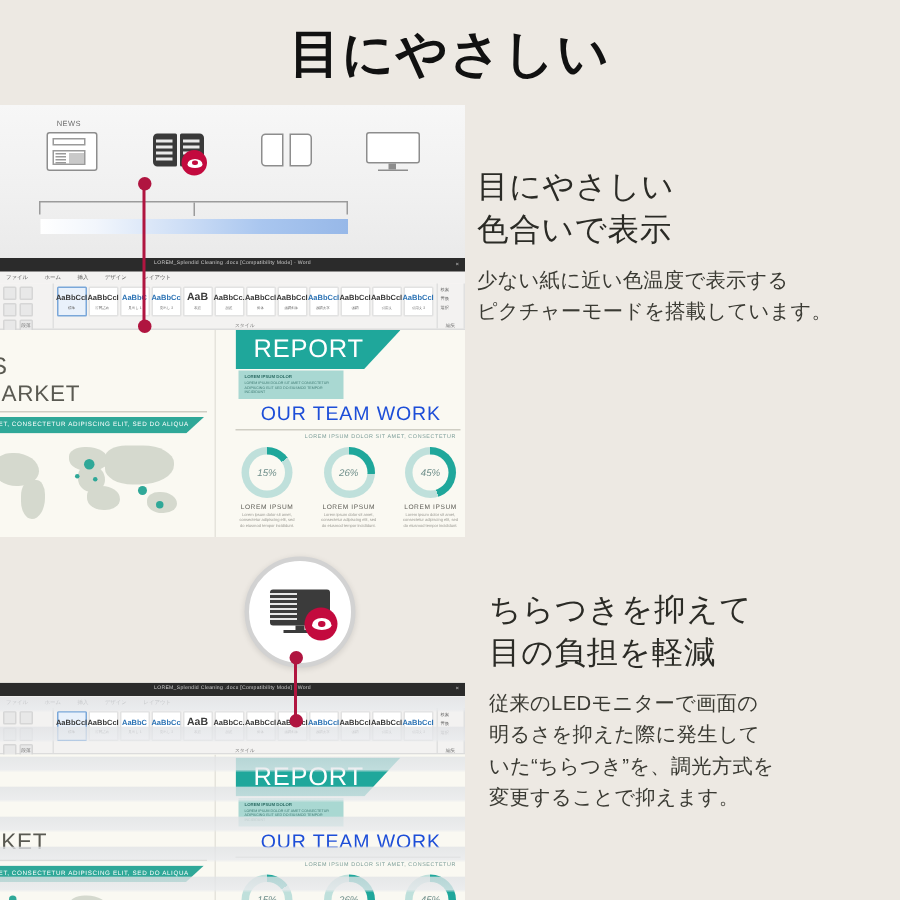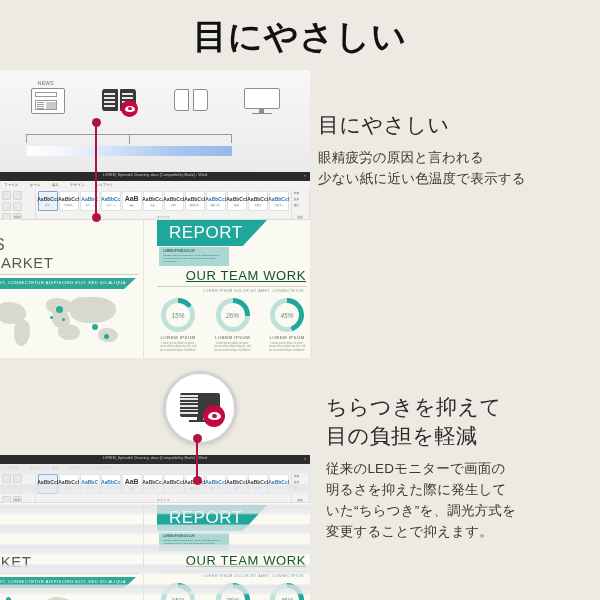--- a/index.html
+++ b/index.html
@@ -125,21 +125,21 @@
   .worldmap{position:absolute;left:-8px;top:74px;width:150px;height:60px;}
   .mapblob{position:absolute;background:#D5D9CE;border-radius:40% 55% 45% 50%;}
   .dot-t{position:absolute;border-radius:50%;background:#2FA898;}
 
   .report-banner{position:absolute;left:12px;top:0px;width:110px;height:26px;background:#1FA79B;
      clip-path:polygon(0 0,100% 0,78% 100%,0 100%);}
   .report-banner span{position:absolute;left:12px;top:3px;font-size:17px;color:#fff;letter-spacing:.5px;}
   .report-sub{position:absolute;left:14px;top:27px;width:70px;height:19px;background:#A9D8D2;}
   .report-sub b{position:absolute;left:4px;top:2px;font-size:2.9px;color:#2b6b63;}
   .report-sub i{position:absolute;left:4px;top:7px;font-size:2.4px;color:#3f7a73;font-style:normal;line-height:3.2px;display:block;width:60px;}
-  .team-title{position:absolute;right:4px;top:48px;font-size:13px;color:#14532d;letter-spacing:.6px;white-space:nowrap;text-decoration:underline;}
+  .team-title{position:absolute;right:16px;top:48px;font-size:13px;color:#1d4ed8;letter-spacing:.6px;white-space:nowrap;}
   .team-rule{position:absolute;left:12px;top:66px;width:150px;height:1px;background:#cfcec4;}
   .team-sub{position:absolute;right:6px;top:69px;font-size:3.6px;color:#7b9d98;letter-spacing:.4px;white-space:nowrap;}
   .donuts{position:absolute;left:10px;top:78px;width:155px;display:flex;justify-content:space-between;}
   .donut-wrap{width:46px;text-align:center;}
   .donut{width:34px;height:34px;border-radius:50%;margin:0 auto;position:relative;}
   .donut .hole{position:absolute;left:5px;top:5px;width:24px;height:24px;border-radius:50%;background:#FAF9F2;
      display:flex;align-items:center;justify-content:center;font-size:6.5px;color:#6f8f8b;font-style:italic;}
   .donut-label{font-size:4.4px;color:#5e5d56;letter-spacing:.4px;margin-top:3px;}
   .donut-body{font-size:2.7px;color:#9b9a93;line-height:3.4px;margin-top:2px;padding:0 4px;}
 
@@ -555,24 +555,25 @@
         </div>
     </div>
   </div>
   <div class="conn" style="left:196px;top:438px;height:42px;"></div>
   <div class="conn-dot" style="left:192.5px;top:434px;"></div>
   <div class="conn-dot" style="left:192.5px;top:476px;"></div>
 
   <div class="txt-col" style="top:110px;">
     <div class="txt-head">
       <div>目にやさしい</div>
+      <div>色合いで表示</div>
     </div>
     <div class="txt-body">
-      <div>眼精疲労の原因と言われる</div>
       <div>少ない紙に近い色温度で表示する</div>
+      <div>ピクチャーモードを搭載しています。</div>
     </div>
   </div>
 
   <div class="txt-col" style="top:392px;left:326px;">
     <div class="txt-head">
       <div>ちらつきを抑えて</div>
       <div>目の負担を軽減</div>
     </div>
     <div class="txt-body">
       <div>従来のLEDモニターで画面の</div>

